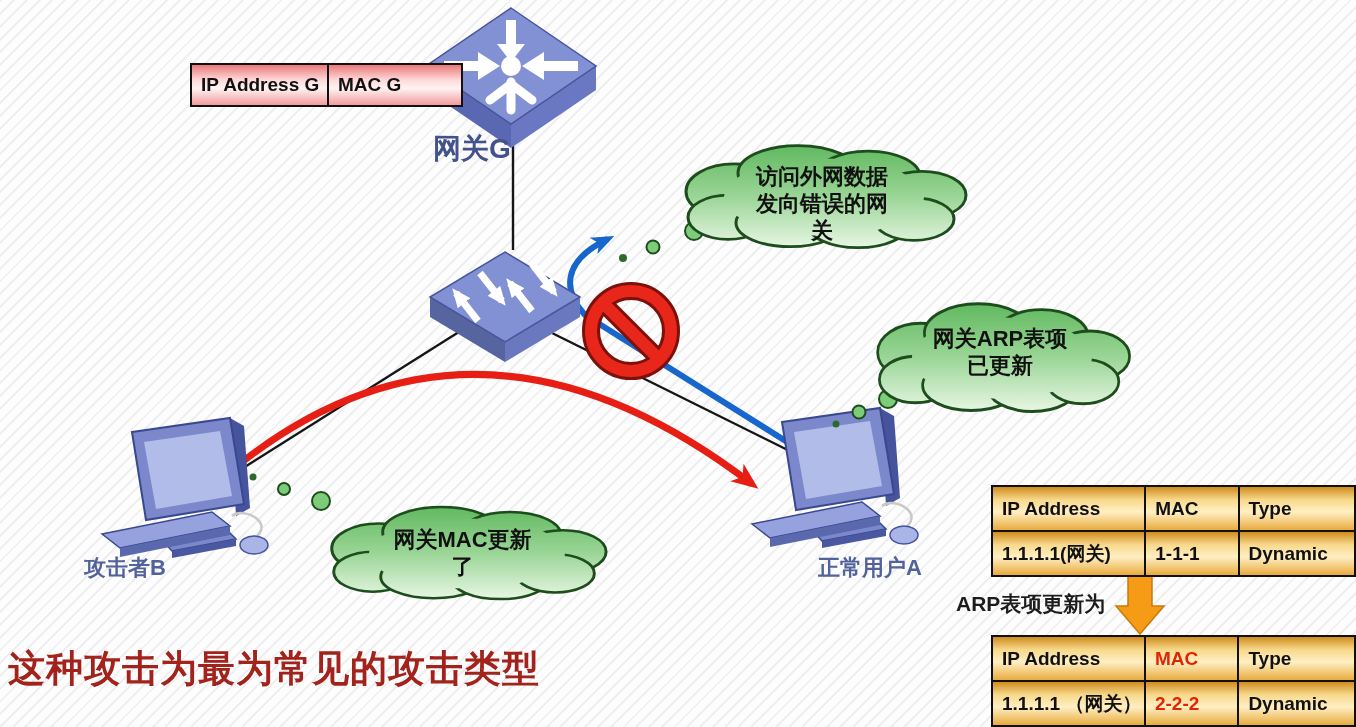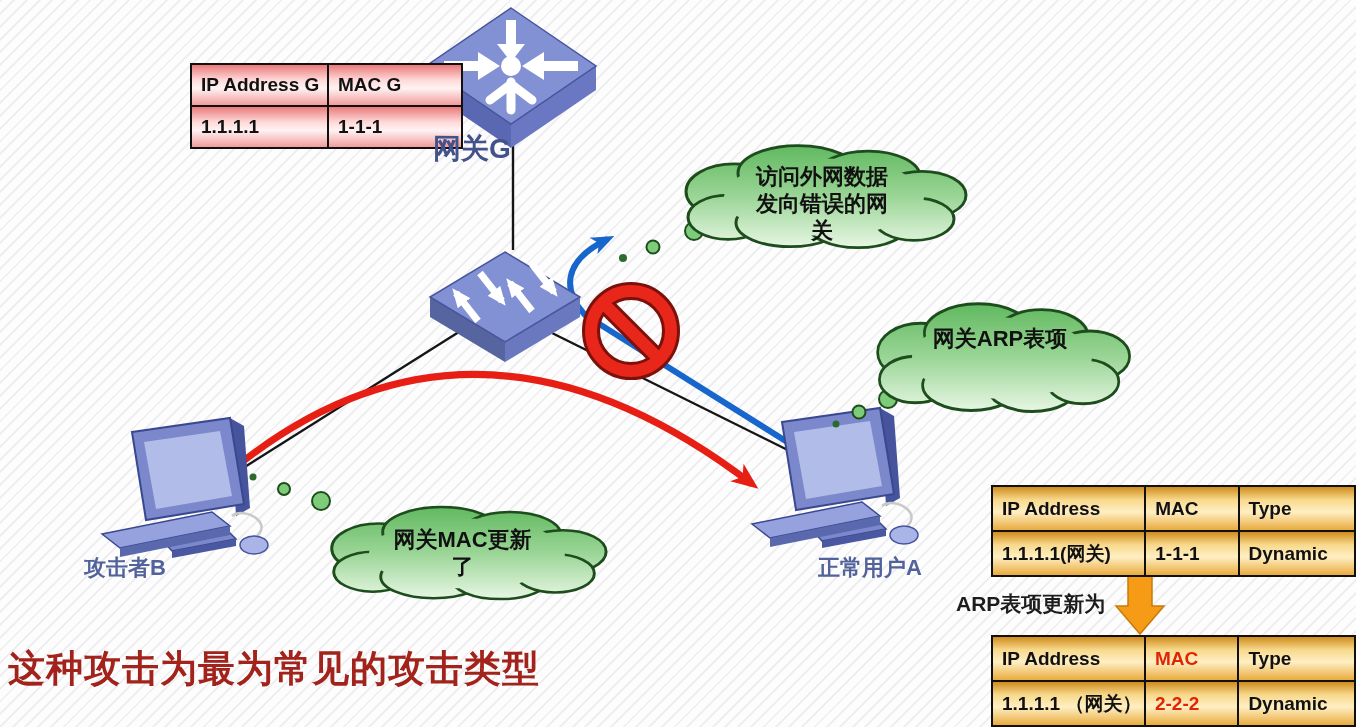--- a/index.html
+++ b/index.html
@@ -157,35 +157,32 @@
     <polygon points="1128,576 1152,576 1152,606 1164,606 1140,634 1116,606 1128,606" fill="#f59b16" stroke="#c87c08" stroke-width="1.5"></polygon>
   </svg>
 
   <div class="cloud-text" style="left:692px;top:163px;width:260px;">
     <div>访问外网数据</div>
     <div>发向错误的网</div>
     <div>关</div>
   </div>
   <div class="cloud-text" style="left:880px;top:325px;width:240px;">
     <div>网关ARP表项</div>
+    <div>已更新</div>
   </div>
   <div class="cloud-text" style="left:330px;top:526px;width:265px;">
     <div>网关MAC更新</div>
     <div>了</div>
   </div>
 
   <table class="pink-table" style="left:152px;top:63px;">
     <tbody>
         <tr>
       <td style="width:126px;">IP Address G</td>
       <td style="width:123px;">MAC G</td>
-    </tr>
-    <tr>
-      <td>1.1.1.1</td>
-      <td>1-1-1</td>
     </tr>
   </tbody>
     </table>
 
   <table class="gold-table" style="left:953px;top:485px;">
     <tbody>
         <tr>
       <td style="width:148px;">IP Address</td>
       <td style="width:86px;">MAC</td>
       <td style="width:108px;">Type</td>

